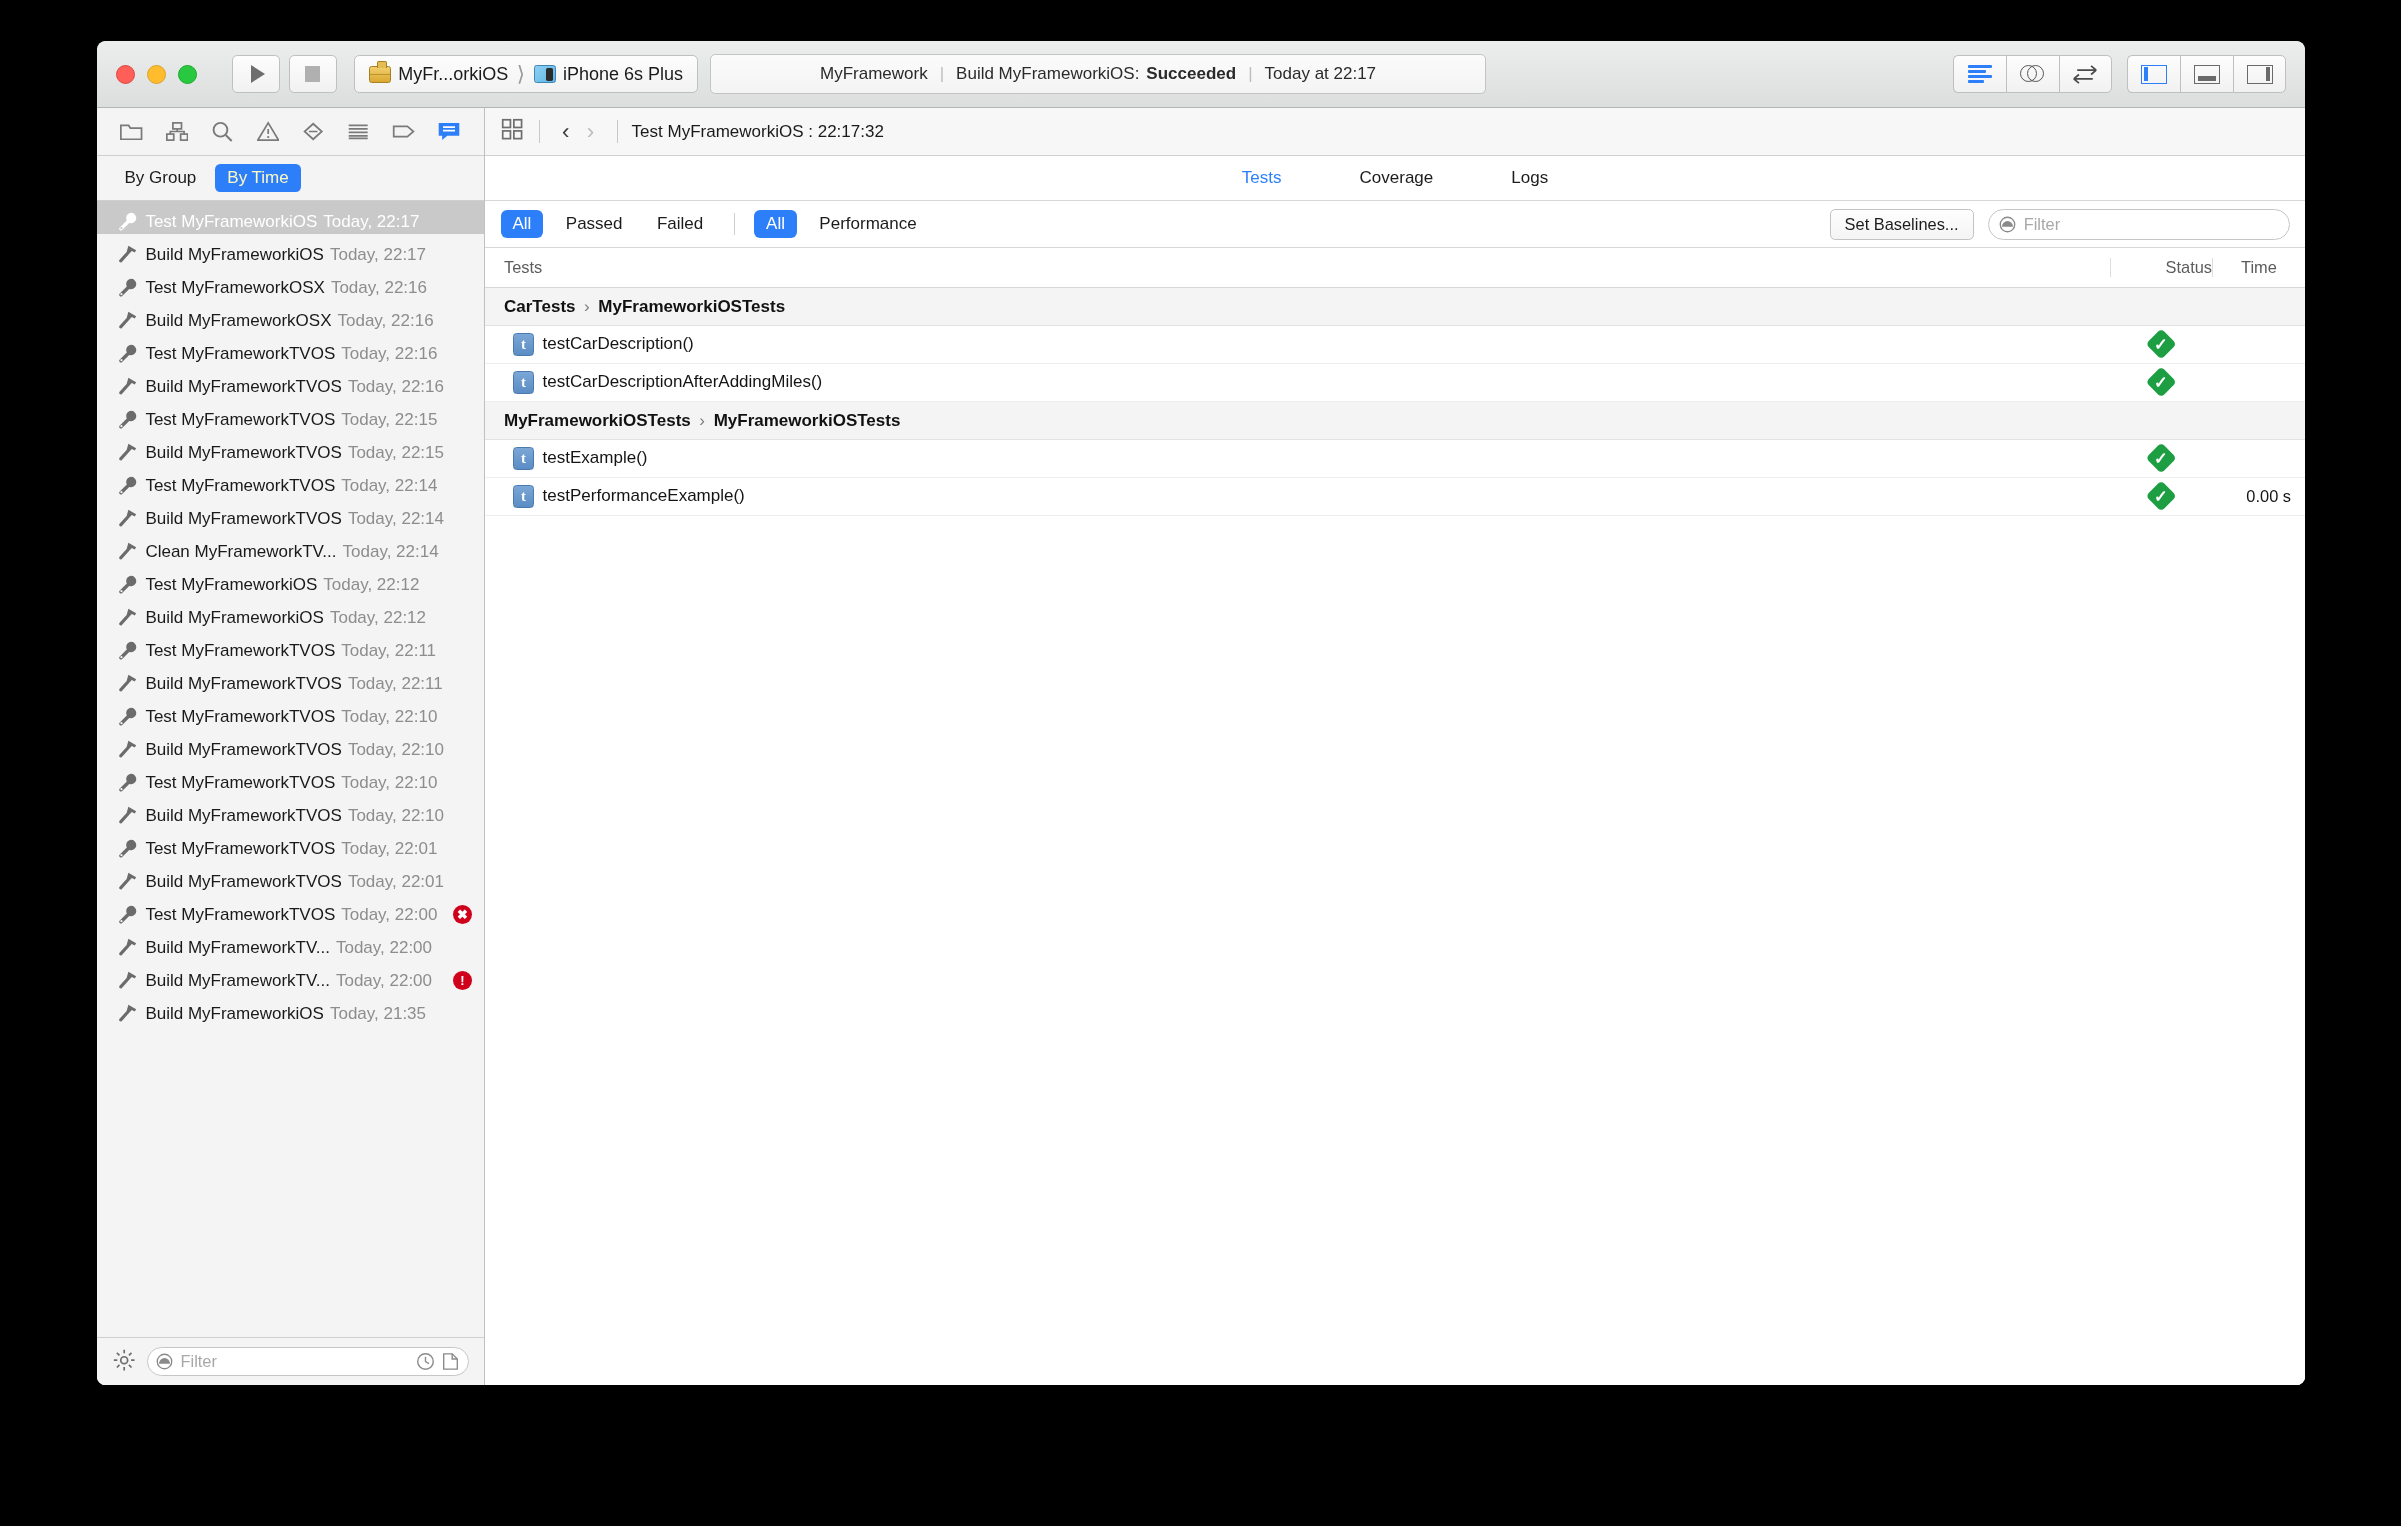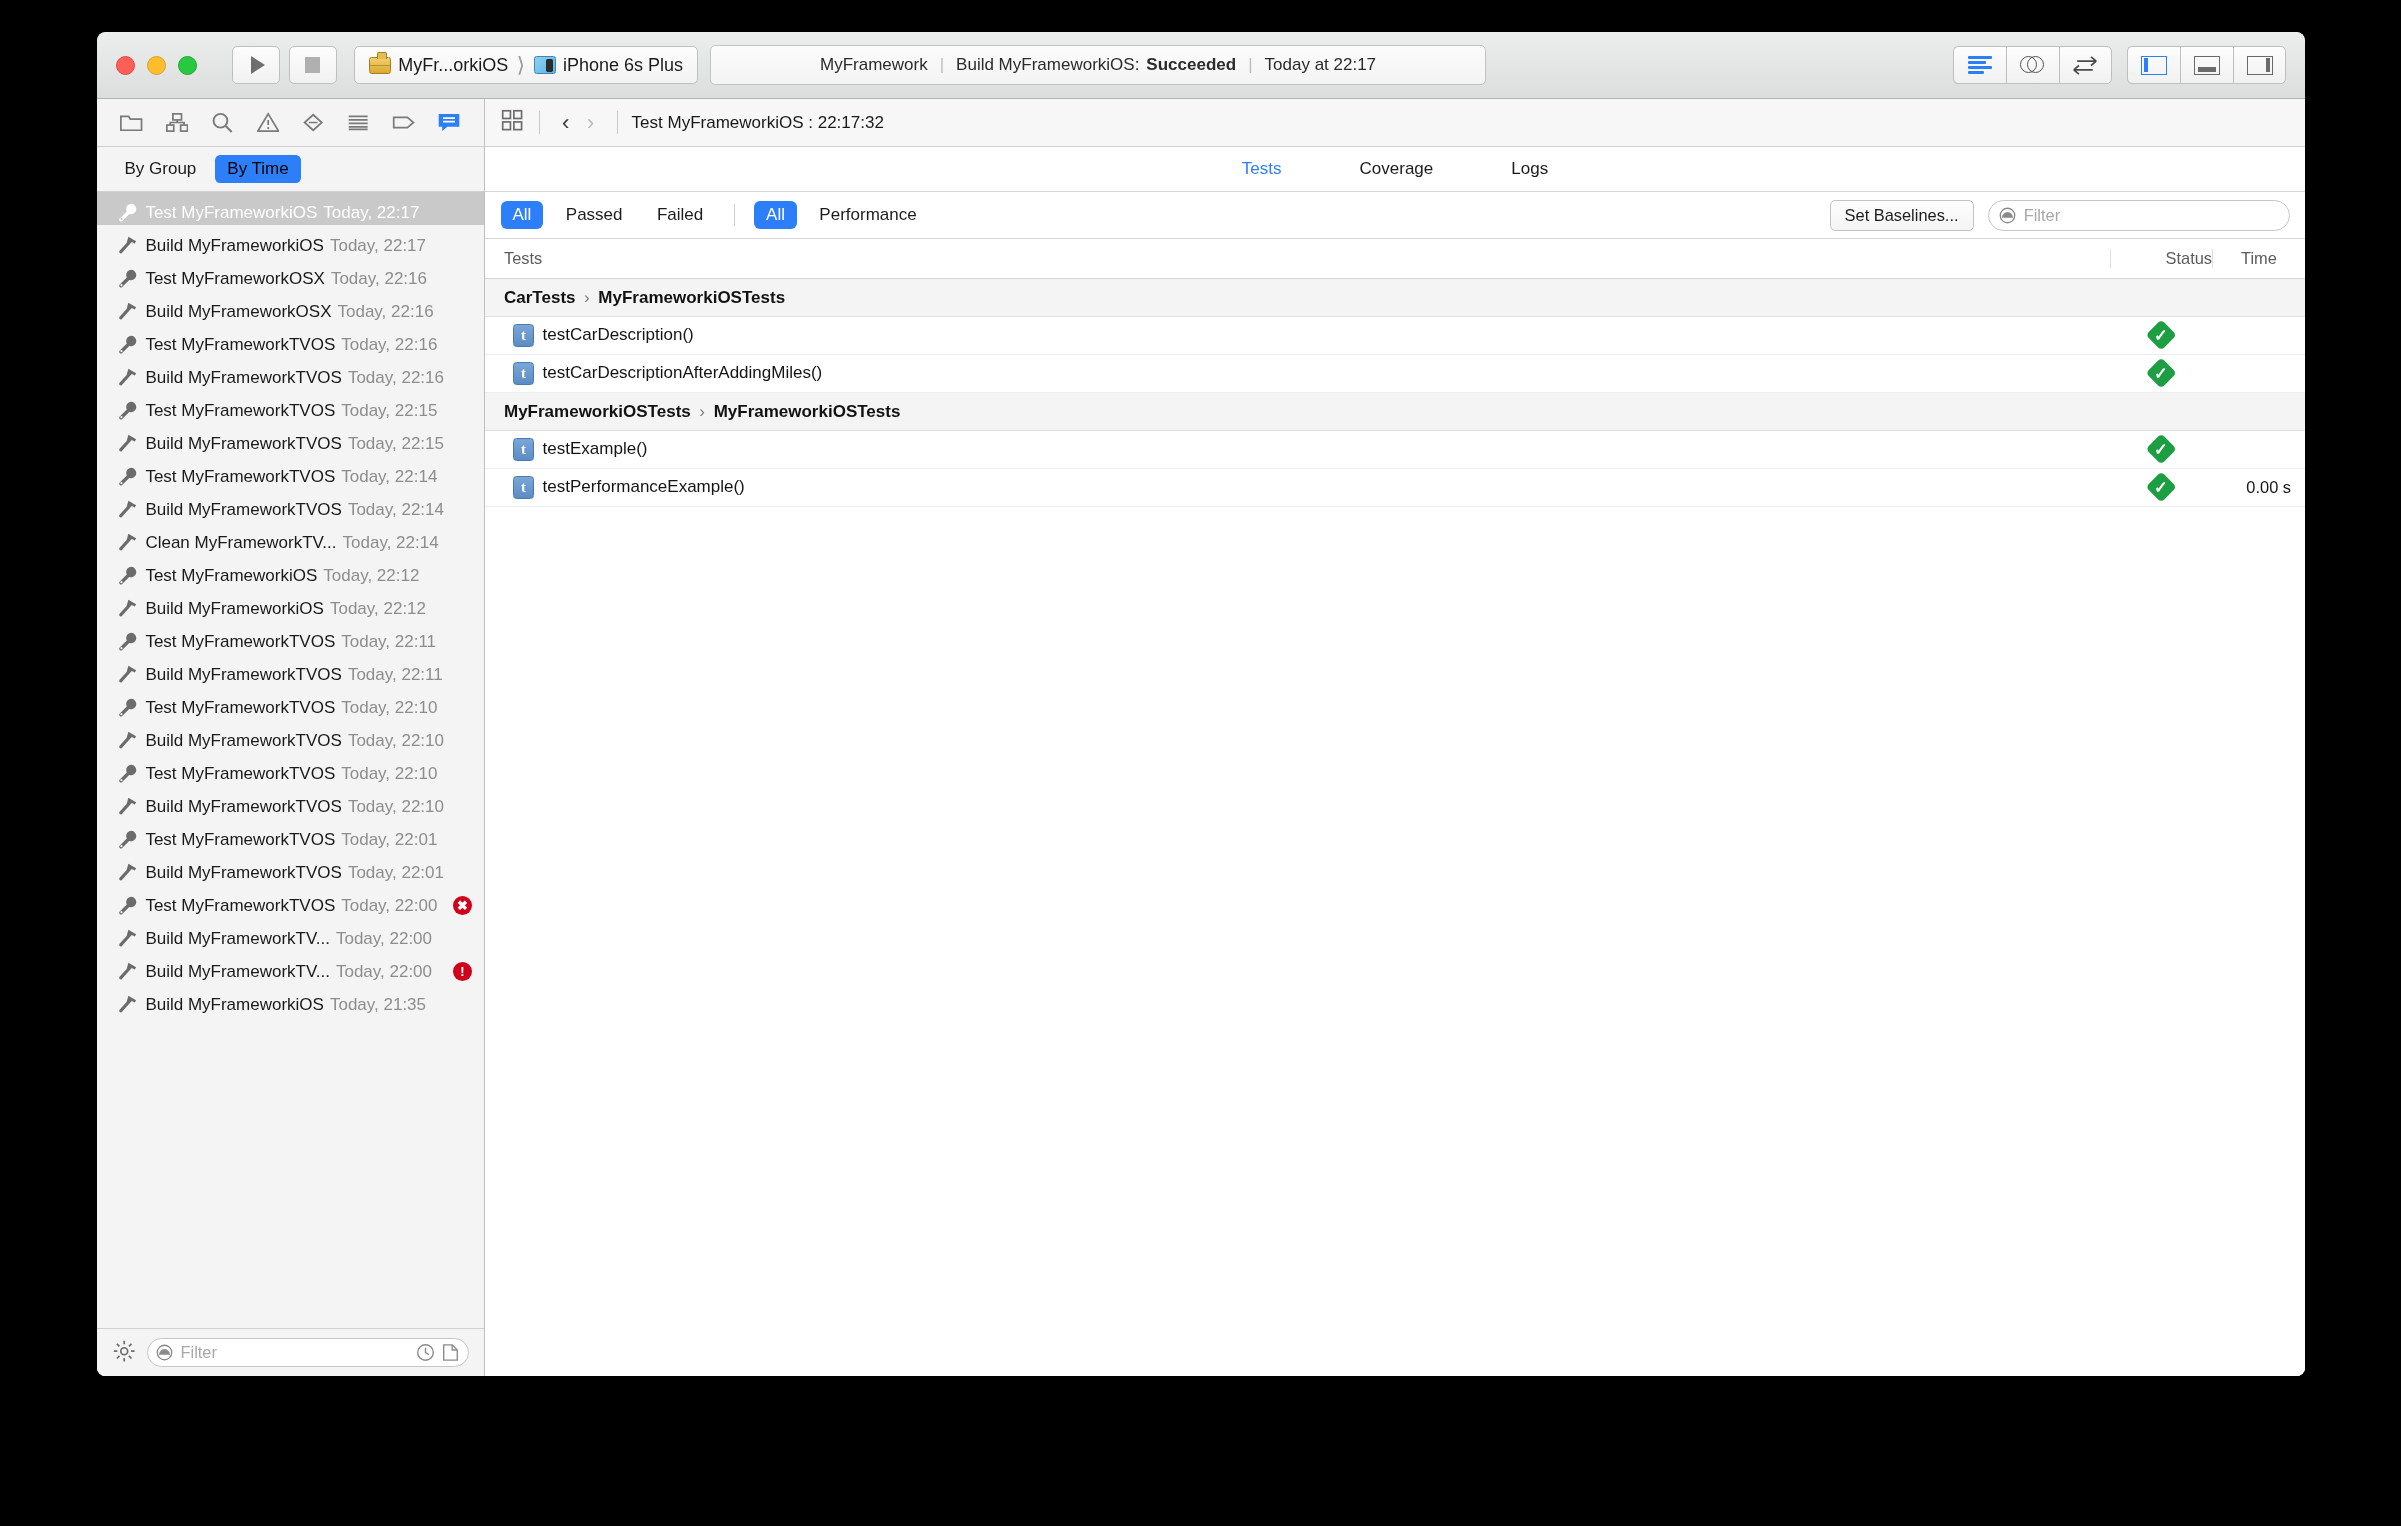--- a/index.html
+++ b/index.html
@@ -4,21 +4,21 @@
 <style>
   * { box-sizing: border-box; margin: 0; padding: 0; }
   html, body {
     width: 2401px; height: 1527px;
     background: #000000;
     font-family: "Liberation Sans", sans-serif;
     overflow: hidden;
   }
   .window {
     position: absolute;
-    left: 97px; top: 32px;
+    left: 97px; top: 41px;
     width: 2208px; height: 1344px;
     background: #f6f6f6;
     border-radius: 8.6px;
     overflow: hidden;
     box-shadow: 0 3.5px 21px rgba(0,0,0,0.35);
   }
 
   
   .toolbar {
     height: 67px;
@@ -132,21 +132,21 @@
   }
   .nav-icons .ni { width: 26px; height: 24px; display:flex; align-items:center; justify-content:center; color:#7a7a7a; }
 
   .scope {
     height: 45px; display: flex; align-items: center; gap: 7px;
     padding: 0 15.5px; border-bottom: 0.9px solid #cfcfcf;
   }
   .scope-item {
     font-size: 17px; color: #1c1c1c; padding: 4.3px 12px; border-radius: 5.2px;
   }
-  .scope-item.active { background: #2d7ff9; color: #000000; }
+  .scope-item.active { background: #2d7ff9; color: #fef9c3; }
 
   .nav-list { flex: 1; overflow: hidden; position: relative; }
   .nav-row {
     display: flex; align-items: center;
     height: 33px; padding: 8px 12px 0 19px;
     font-size: 17px; white-space: nowrap;
   }
   .nav-row.selected { background: #c9c9c9; }
   .nav-row.selected .rl, .nav-row.selected .rt { color: #ffffff; }
   .nav-row .rl { color: #1a1a1a; margin-right: 6px; }

